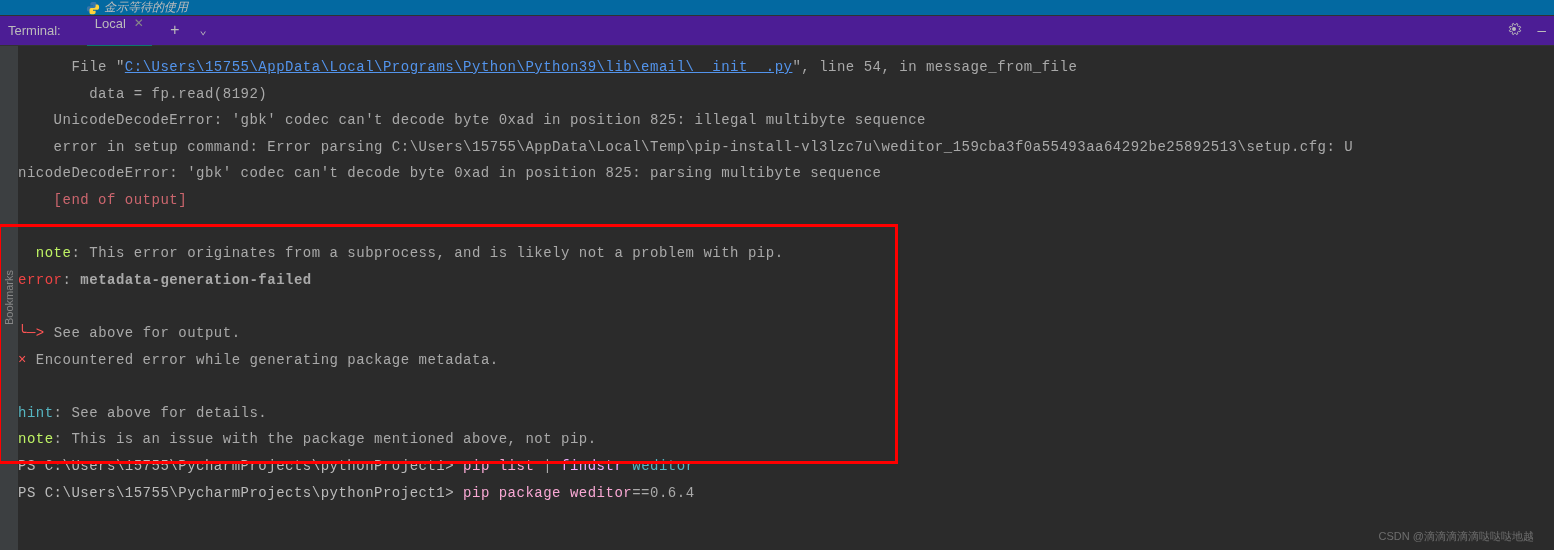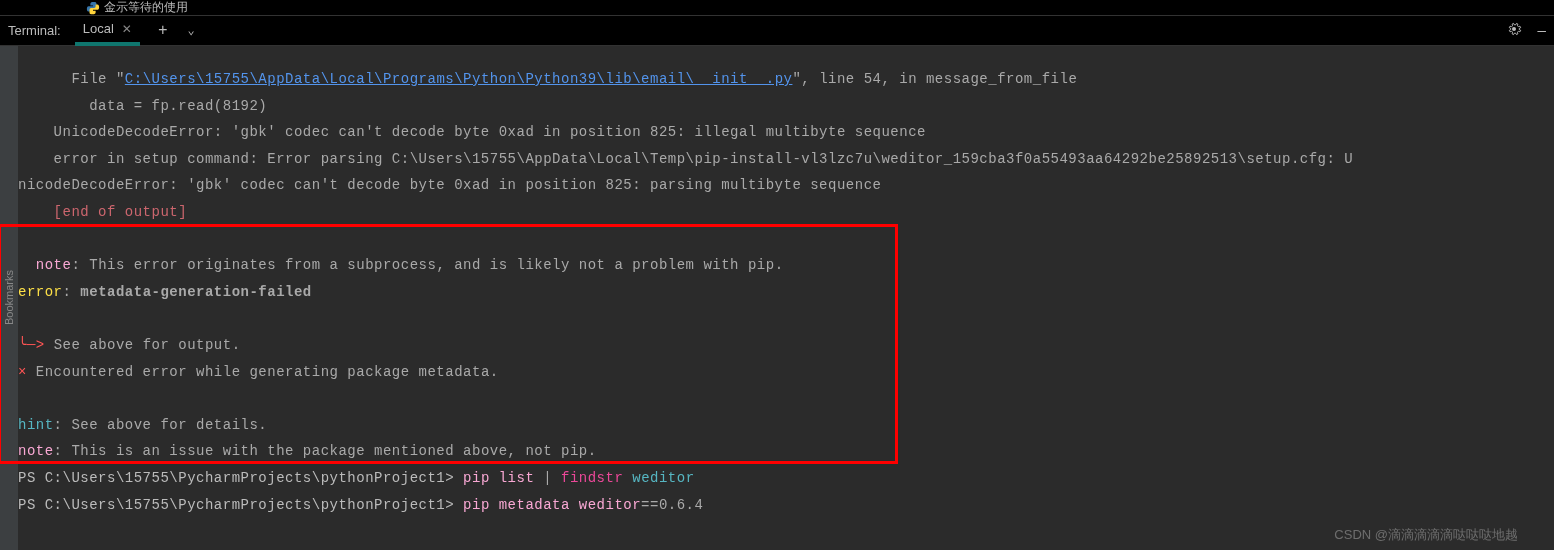--- a/index.html
+++ b/index.html
@@ -11,62 +11,64 @@
       font-family: "Consolas", "Monaco", "Courier New", monospace;
       background-color: #2b2b2b;
       color: #bbbbbb;
       font-size: 14px;
       width: 1554px;
       height: 550px;
       overflow: hidden;
       position: relative;
     }
     .top-bar {
-      background-color: #000000;
+      background-color: #0369a1;
       height: 16px;
       display: flex;
       padding-left: 86px;
       border-bottom: 1px solid #323232;
+      font-style: italic;
     }
     .top-file-tab {
       display: flex;
       align-items: center;
       gap: 4px;
       font-size: 12px;
       color: #bbbbbb;
     }
     .python-icon {
       width: 14px;
       height: 14px;
       display: inline-block;
     }
     .terminal-header {
-      background-color: #000000;
+      background-color: #4c1d95;
       height: 30px;
       display: flex;
       align-items: center;
       padding: 0 8px;
       border-bottom: 1px solid #323232;
       position: relative;
     }
     .terminal-label {
       color: #bbbbbb;
       margin-right: 14px;
       font-size: 13px;
       font-family: "Segoe UI", Arial, sans-serif;
     }
     .terminal-tab {
       display: flex;
-      align-items: center;
+      align-items: flex-start;
       padding: 0 8px;
       height: 30px;
-      border-bottom: 4px solid #0f766e;
+      border-bottom: 1px solid #0f766e;
       color: #bbbbbb;
       font-size: 13px;
       font-family: "Segoe UI", Arial, sans-serif;
+      margin-left: 12px;
     }
     .close-x {
       margin-left: 8px;
       color: #888;
       font-size: 12px;
     }
     .plus-icon {
       color: #bbbbbb;
       margin-left: 18px;
       font-size: 16px;
@@ -83,21 +85,21 @@
       right: 8px;
       display: flex;
       align-items: center;
       gap: 16px;
     }
     .gear-icon, .minimize-icon {
       color: #bbbbbb;
       cursor: pointer;
     }
     .terminal-content {
-      padding: 20px 18px;
+      padding: 8px 18px;
       line-height: 1.9;
       letter-spacing: 0.5px;
       position: relative;
     }
     .line {
       white-space: pre;
     }
     .file-link {
       color: #5394ec;
       text-decoration: underline;
@@ -105,36 +107,36 @@
     .gray-text {
       color: #a9a9a9;
     }
     .red-text {
       color: #cc666e;
     }
     .red-bright {
       color: #ff5555;
     }
     .error-label {
-      color: #fde047;
+      color: #ef4444;
     }
     .bold {
       font-weight: bold;
     }
     .note-label {
-      color: #f9a8d4;
+      color: #bef264;
     }
     .hint-label {
       color: #56b6c2;
     }
     .yellow-text {
       color: #f9a8d4;
     }
     .green-text {
-      color: #ec4899;
+      color: #f0abfc;
     }
     .cyan-text {
       color: #56b6c2;
     }
     .prompt {
       color: #bbbbbb;
     }
     .red-box {
       position: absolute;
       border: 3px solid #ff0000;
@@ -155,23 +157,23 @@
     .sidebar-text {
       writing-mode: vertical-rl;
       transform: rotate(180deg);
       color: #888;
       font-size: 11px;
       font-family: "Segoe UI", Arial, sans-serif;
     }
     .watermark {
       position: absolute;
       bottom: 6px;
-      right: 36px;
+      right: 20px;
       color: #8a8a8a;
-      font-size: 13px;
+      font-size: 11px;
       font-family: "Microsoft YaHei", sans-serif;
       opacity: 0.7;
     }
   </style>
 </head>
 <body>
 
 <div class="top-bar">
   <div class="top-file-tab">
     <span class="python-icon">
@@ -217,18 +219,18 @@
   <div class="line">&nbsp;</div>
   <div class="line">  <span class="note-label">note</span><span class="gray-text">: This error originates from a subprocess, and is likely not a problem with pip.</span></div>
   <div class="line"><span class="error-label">error</span><span class="gray-text">: </span><span class="gray-text bold">metadata-generation-failed</span></div>
   <div class="line">&nbsp;</div>
   <div class="line"><span class="red-bright">╰─&gt;</span><span class="gray-text"> See above for output.</span></div>
   <div class="line"><span class="red-bright">×</span><span class="gray-text"> Encountered error while generating package metadata.</span></div>
   <div class="line">&nbsp;</div>
   <div class="line"><span class="hint-label">hint</span><span class="gray-text">: See above for details.</span></div>
   <div class="line"><span class="note-label">note</span><span class="gray-text">: This is an issue with the package mentioned above, not pip.</span></div>
   <div class="line"><span class="prompt">PS C:\Users\15755\PycharmProjects\pythonProject1&gt; </span><span class="yellow-text">pip list </span><span class="gray-text">| </span><span class="green-text">findstr </span><span class="cyan-text">weditor</span></div>
-  <div class="line"><span class="prompt">PS C:\Users\15755\PycharmProjects\pythonProject1&gt; </span><span class="yellow-text">pip metadata weditor</span><span class="gray-text">==0.6.4</span></div>
+  <div class="line"><span class="prompt">PS C:\Users\15755\PycharmProjects\pythonProject1&gt; </span><span class="yellow-text">pip package weditor</span><span class="gray-text">==0.6.4</span></div>
 
   <div class="red-box" style="left:-2px; top:178px; width:900px; height:240px;"></div>
 </div>
 
 <div class="watermark">CSDN @滴滴滴滴滴哒哒哒地越</div>
 
 </body></html>

